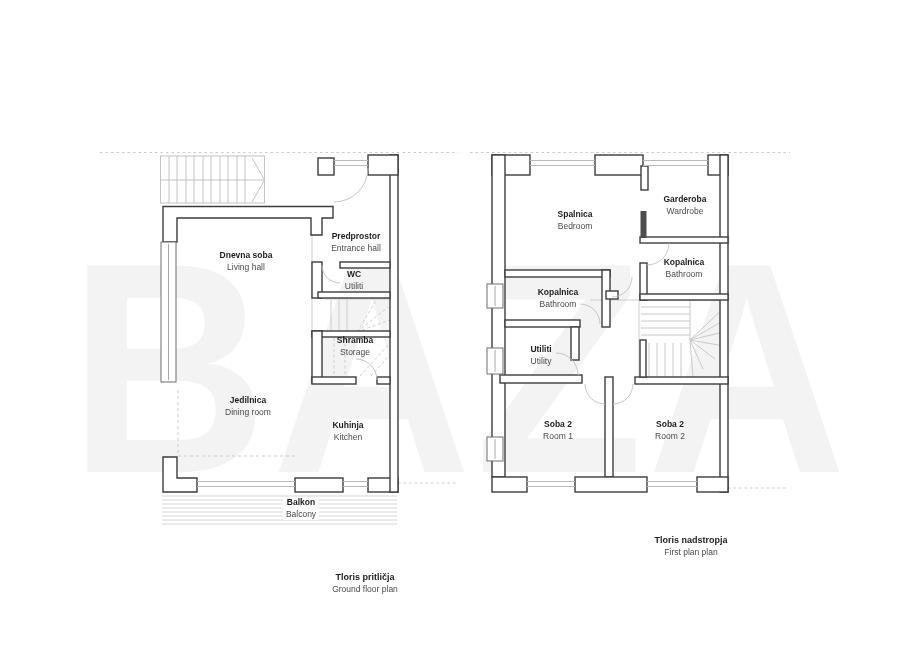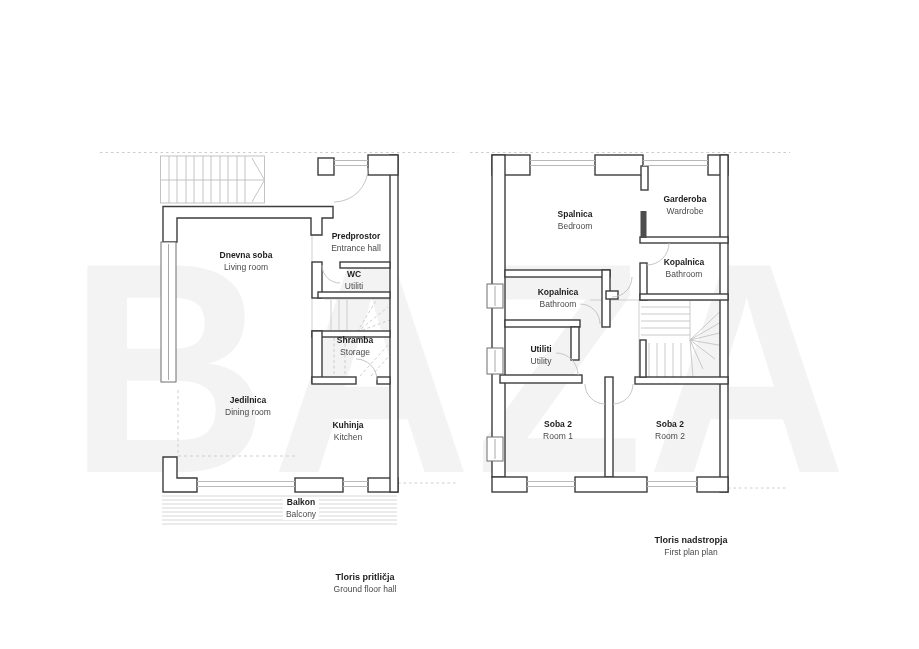--- a/index.html
+++ b/index.html
@@ -202,21 +202,21 @@
       <path d="M612,297 A20,20 0 0 0 632,277"></path>
       <path d="M600,324 A20,20 0 0 0 580,304"></path>
       <path d="M556,353 A22,22 0 0 1 578,375"></path>
       <path d="M585,384 A20,20 0 0 0 605,404"></path>
       <path d="M633,384 A20,20 0 0 1 613,404"></path>
     </g>
   </svg>
 
   <div class="lbl" style="left:246px;top:250px">
     <div class="sl">Dnevna soba</div>
-    <div class="en">Living room</div>
+    <div class="en">Living hall</div>
   </div>
   <div class="lbl" style="left:356px;top:231px">
     <div class="sl">Predprostor</div>
     <div class="en">Entrance hall</div>
   </div>
   <div class="lbl" style="left:354px;top:269px">
     <div class="sl">WC</div>
     <div class="en">Utiliti</div>
   </div>
   <div class="lbl" style="left:355px;top:335px">
@@ -230,21 +230,21 @@
   <div class="lbl" style="left:348px;top:420px">
     <div class="sl">Kuhinja</div>
     <div class="en">Kitchen</div>
   </div>
   <div class="lbl bgwhite" style="left:281px;top:497px">
     <div class="sl">Balkon</div>
     <div class="en">Balcony</div>
   </div>
   <div class="lbl title" style="left:365px;top:532px">
     <div class="sl">Tloris pritličja</div>
-    <div class="en">Ground floor hall</div>
+    <div class="en">Ground floor plan</div>
   </div>
 
   <div class="lbl" style="left:575px;top:209px">
     <div class="sl">Spalnica</div>
     <div class="en">Bedroom</div>
   </div>
   <div class="lbl" style="left:685px;top:194px">
     <div class="sl">Garderoba</div>
     <div class="en">Wardrobe</div>
   </div>

